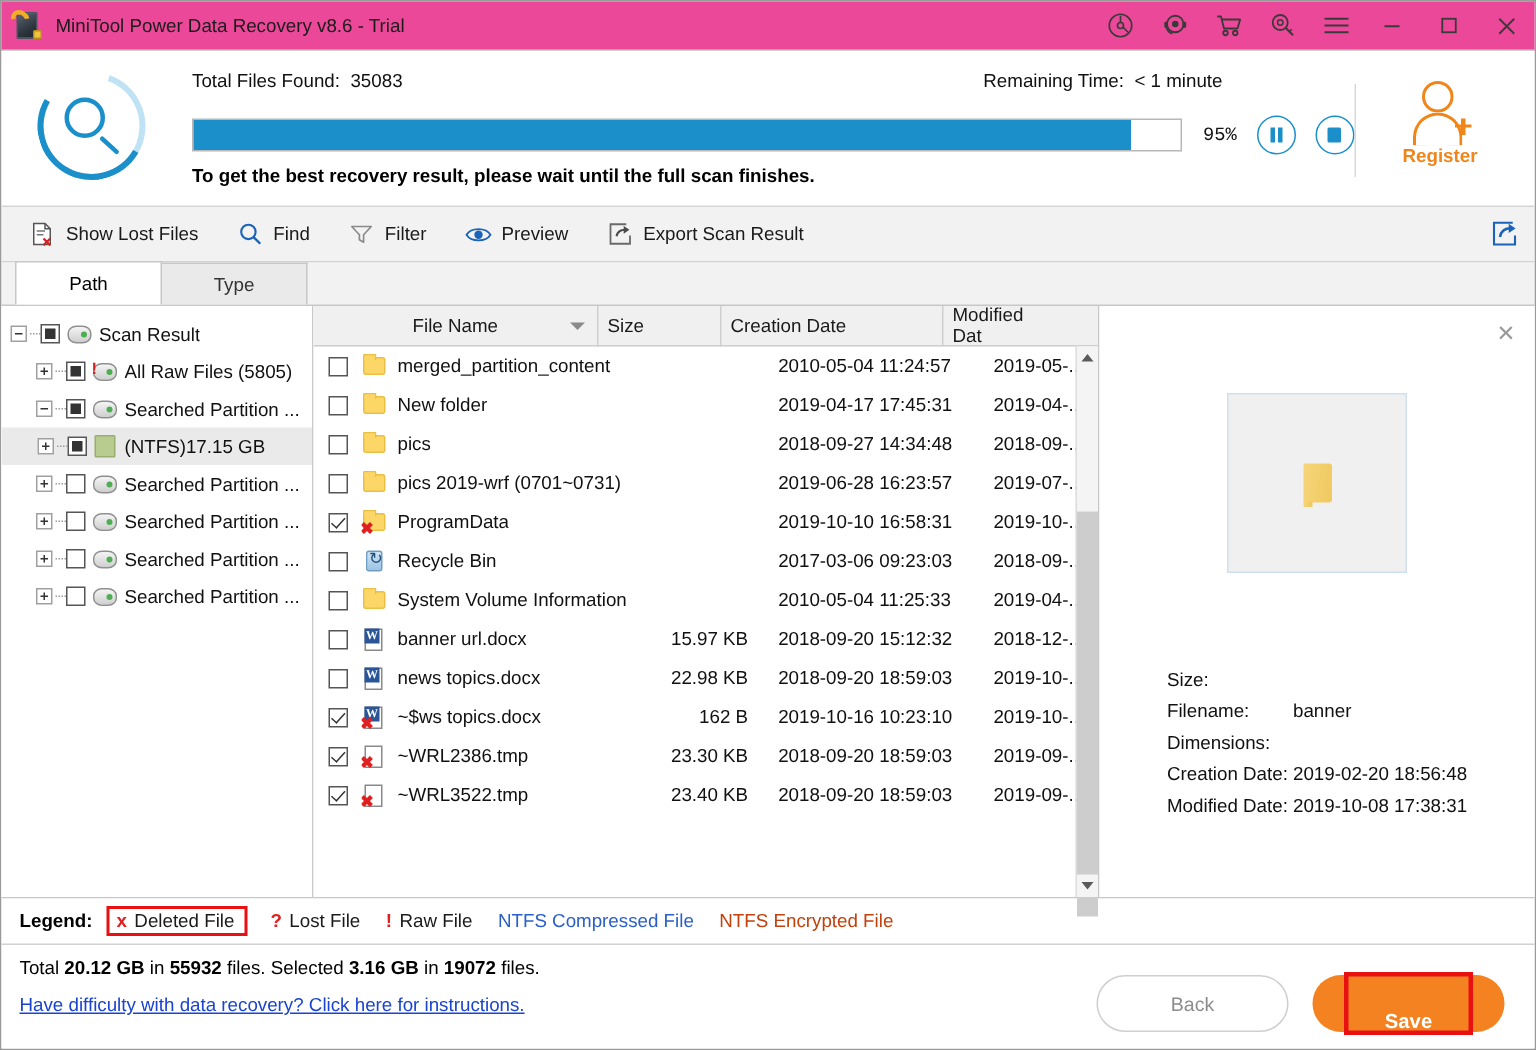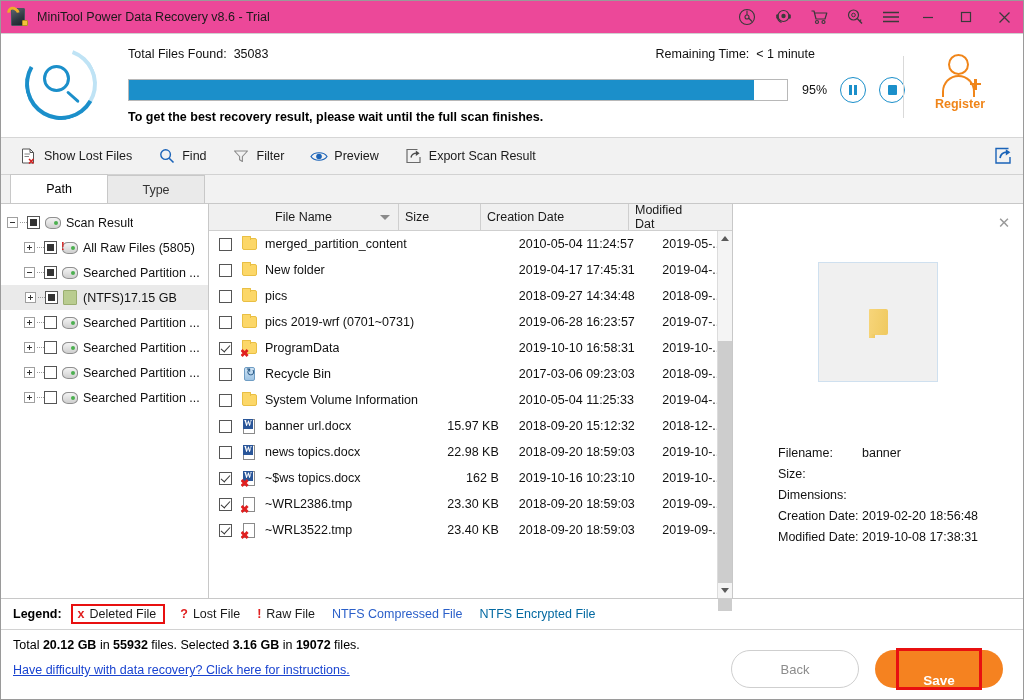--- a/index.html
+++ b/index.html
@@ -121,21 +121,21 @@
   .scan-row2 { display: flex; align-items: center; height: 30px; margin-top: 4px; }
   .progress-outer {
     width: 660px; height: 22px;
     border: 1px solid #b8b8b8;
     background: #ffffff;
     position: relative;
   }
   .progress-fill {
     height: 100%; background: #1b8fca;
   }
-  .pct { font-size: 12.5px; margin-left: 14px; color: #111; }
+  .pct { font-size: 12.5px; margin-left: 14px; color: #111; font-family: Liberation Mono, monospace; }
   .ctrl-btn {
     width: 26px; height: 26px; border-radius: 50%;
     border: 1.6px solid #1b8fca;
     margin-left: 13px;
     display: flex; align-items: center; justify-content: center;
   }
   .ctrl-btn .pause-bars { display: flex; gap: 2px; }
   .ctrl-btn .pause-bars i { display:block; width: 3px; height: 10px; background: #1b8fca; }
   .ctrl-btn .stop-sq { width: 9px; height: 10px; background: #1b8fca; border-radius: 1px; }
   .scan-row3 { margin-top: 5px; font-size: 12.5px; font-weight: bold; color: #000; }
@@ -472,21 +472,21 @@
   .leg .sym { font-weight: bold; margin-right: 5px; }
   .leg.deleted {
     border: 2px solid #e81010;
     padding: 1px 7px 1px 5px;
     margin-right: 15px;
   }
   .leg.deleted .sym { color: #e02020; }
   .leg.lost .sym { color: #e02020; }
   .leg.raw .sym { color: #e02020; }
   .leg.compressed { color: #2a5fc9; }
-  .leg.encrypted { color: #0369a1; align-items: center; }
+  .leg.encrypted { color: #c2410c; align-items: center; }
 
   
   .footer {
     height: 70px; flex: 0 0 70px;
     background: #fff;
     border-top: 1px solid #d2d2d2;
     display: flex; align-items: flex-start;
     position: relative;
     padding-left: 12px; padding-top: 8px;
   }
@@ -959,26 +959,26 @@
       </div>
     </div>
 
     <div class="preview-pane">
       <div class="pv-close">✕</div>
       <div class="pv-thumb">
         <div class="bigfolder"></div>
       </div>
       <div class="pv-meta" id="pvMeta">
           <div class="pv-line">
+            <span class="pv-key">Size:</span>
+            <span class="pv-val"></span>
+          </div>
+          <div class="pv-line">
             <span class="pv-key">Filename:</span>
             <span class="pv-val">banner</span>
-          </div>
-          <div class="pv-line">
-            <span class="pv-key">Size:</span>
-            <span class="pv-val"></span>
           </div>
           <div class="pv-line">
             <span class="pv-key">Dimensions:</span>
             <span class="pv-val"></span>
           </div>
           <div class="pv-line">
             <span class="pv-key">Creation Date:</span>
             <span class="pv-val">2019-02-20 18:56:48</span>
           </div>
           <div class="pv-line">

